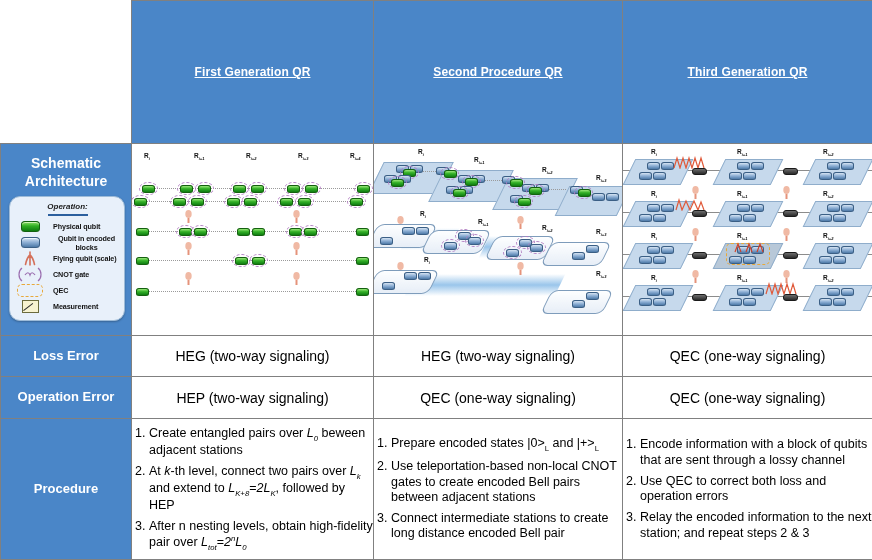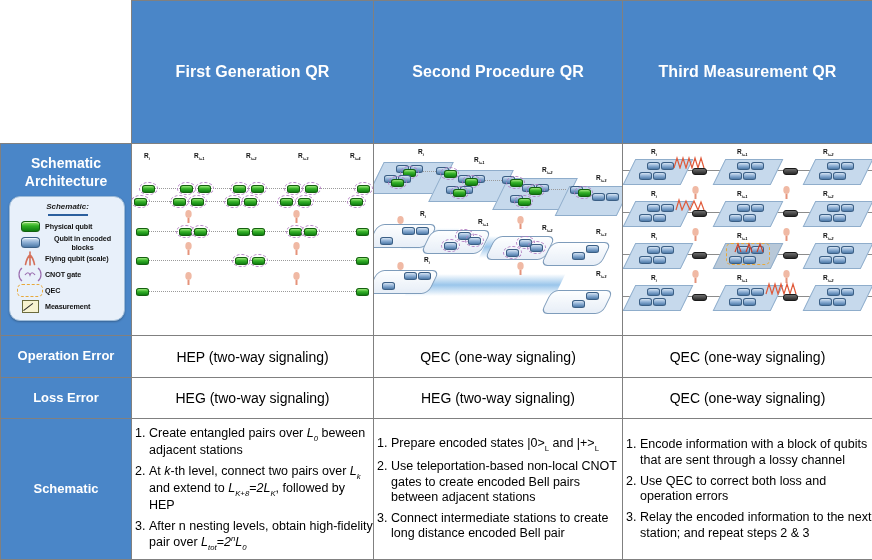--- a/index.html
+++ b/index.html
@@ -1,21 +1,21 @@
 <!DOCTYPE html>
 <html><head>
 <meta charset="utf-8">
 <style>
   html,body{margin:0;padding:0;background:#ffffff;}
   body{width:872px;height:560px;overflow:hidden;
        font-family:"Liberation Sans", sans-serif;}
   .table{width:872px;height:560px;border-collapse:collapse;table-layout:fixed;}
   .table td{border:1px solid #808080;vertical-align:middle;padding:0;}
   .hdr{background:#4a86c8;color:#ffffff;font-weight:bold;text-align:center;}
-  .hdr-top{font-size:16px;letter-spacing:0.1px;}
+  .hdr-top{font-size:12px;letter-spacing:0.1px;text-decoration:underline;}
   .rowlab{background:#4a86c8;color:#ffffff;font-weight:bold;text-align:center;
           font-size:13px;line-height:1.25;}
   .cell{background:#ffffff;text-align:center;color:#000;font-size:14px;}
   .corner{background:#ffffff;border-left:1px solid #ffffff !important;
           border-top:1px solid #ffffff !important;}
   .schem-lab{background:#4a86c8;color:#fff;font-weight:bold;text-align:center;
              font-size:14px;line-height:1.3;vertical-align:top;padding-top:18px;}
   .proc{font-size:12.5px;line-height:1.22;text-align:left;color:#000;padding:6px 7px 6px 7px;}
   .proc ol{margin:0;padding-left:17px;list-style-position:outside;}
   .proc li{margin-bottom:6px;}
@@ -25,21 +25,21 @@
   sub{font-size:0.62em;font-style:italic;}
   sup{font-size:0.62em;font-style:italic;}
 
   
   .legend{position:relative;margin:6px 6px 4px 8px;background:#e8f0fa;
           border:1px solid #9dbbd8;border-radius:11px;padding:5px 4px 5px 5px;
           box-shadow:0 1px 2px rgba(0,0,0,.25);}
   .legend-title{font-size:8px;font-style:italic;font-weight:bold;color:#1a1a1a;
                 text-align:center;margin:0 0 1px 0;}
   .legend-rule{height:2px;background:#2b5f9e;width:40px;margin:0 auto 3px auto;}
-  .lrow{display:flex;align-items:center;height:16px;}
+  .lrow{display:flex;align-items:center;height:16px;gap:8px;}
   .lico{width:30px;flex:0 0 30px;display:flex;align-items:center;justify-content:center;}
   .ltxt{font-size:7.2px;font-weight:bold;color:#111;letter-spacing:-0.1px;}
 
   .ic-green{width:17px;height:9px;border-radius:4px/3.5px;
       background:linear-gradient(180deg,#8ce06a 0%,#2fae22 45%,#0e7b10 100%);
       border:1px solid #14610f;box-shadow:inset 0 1px 0 #cdf3b4;}
   .ic-blue{width:17px;height:9px;border-radius:4px/3.5px;
       background:linear-gradient(180deg,#cfe0f2 0%,#87a9cf 45%,#3f6punk 100%);
       background:linear-gradient(180deg,#d6e4f3 0%,#8badd3 50%,#4e7aa8 100%);
       border:1px solid #3b5f85;box-shadow:inset 0 1px 0 #eef5fc;}
@@ -81,29 +81,29 @@
       <col style="width:242px">
       <col style="width:249px">
       <col style="width:250px">
   </colgroup>
 
   <tbody>
       <tr>
     <td class="corner"></td>
     <td class="hdr hdr-top">First Generation QR</td>
     <td class="hdr hdr-top">Second Procedure QR</td>
-    <td class="hdr hdr-top">Third Measurement QR</td>
+    <td class="hdr hdr-top">Third Generation QR</td>
   </tr>
 
   <tr style="height:192px">
     <td class="schem-lab">
       <div>Schematic Architecture</div>
 
       <div class="legend">
-        <div class="legend-title">Schematic:</div>
+        <div class="legend-title">Operation:</div>
         <div class="legend-rule"></div>
 
         <div class="lrow">
           <span class="lico">
                 <span class="ic-green"></span>
               </span>
           <span class="ltxt">Physical qubit</span>
         </div>
 
         <div class="lrow">
@@ -506,36 +506,36 @@
         <span class="wave" style="left:142px;top:138px">
           <svg width="34" height="13" viewBox="0 0 34 13">
                 <path d="M1 12 L4 2 L7 12 L10 2 L13 12 L16 2 L19 12 L22 2 L25 12 L28 2 L31 12" stroke="#e05a3a" stroke-width="1.2" fill="none"></path>
               </svg></span>
         <div class="relay" style="left:69px;top:150px"></div>
         <div class="relay" style="left:160px;top:150px"></div>
       </div>
     </td>
   </tr>
 
+  <tr style="height:41px">
+    <td class="rowlab">Loss Error</td>
+    <td class="cell">HEG (two-way signaling)</td>
+    <td class="cell">HEG (two-way signaling)</td>
+    <td class="cell">QEC (one-way signaling)</td>
+  </tr>
+
   <tr style="height:42px">
     <td class="rowlab">Operation Error</td>
     <td class="cell">HEP (two-way signaling)</td>
     <td class="cell">QEC (one-way signaling)</td>
     <td class="cell">QEC (one-way signaling)</td>
   </tr>
 
-  <tr style="height:41px">
-    <td class="rowlab">Loss Error</td>
-    <td class="cell">HEG (two-way signaling)</td>
-    <td class="cell">HEG (two-way signaling)</td>
-    <td class="cell">QEC (one-way signaling)</td>
-  </tr>
-
   <tr style="height:141px">
-    <td class="rowlab">Schematic</td>
+    <td class="rowlab">Procedure</td>
 
     <td class="cell proc">
       <ol>
         <li>Create entangled pairs over <i class="v">L<sub>0</sub></i> beween adjacent stations</li>
         <li>At <i class="v">k</i>-th level, connect two pairs over <i class="v">L<sub>k</sub></i> and extend to <i class="v">L<sub>K+8</sub></i>=<i class="v">2L<sub>K</sub></i>, followed by HEP</li>
         <li>After n nesting levels, obtain high-fidelity pair over <i class="v">L<sub>tot</sub></i>=<i class="v">2<sup>n</sup>L<sub>0</sub></i></li>
       </ol>
     </td>
 
     <td class="cell proc">

